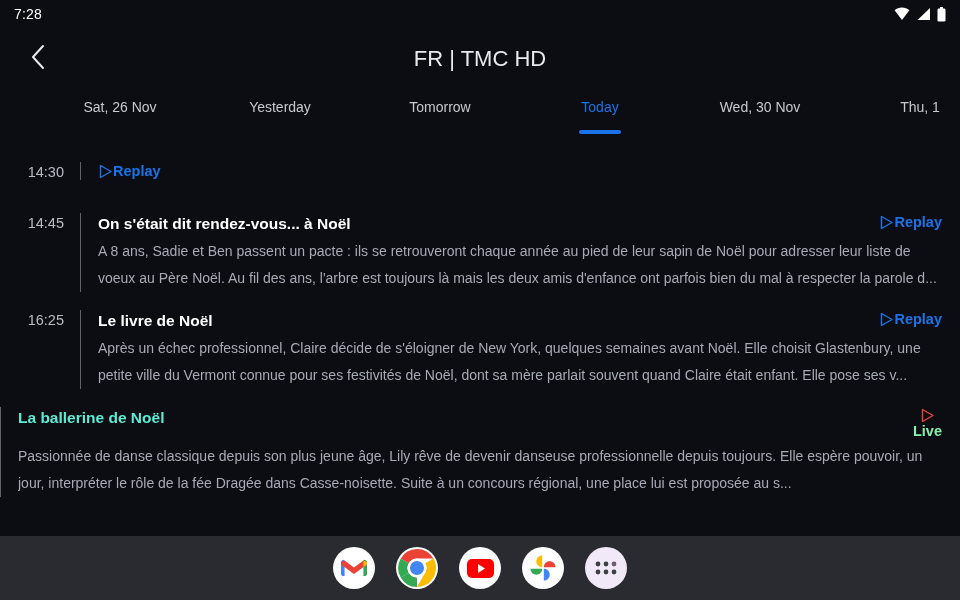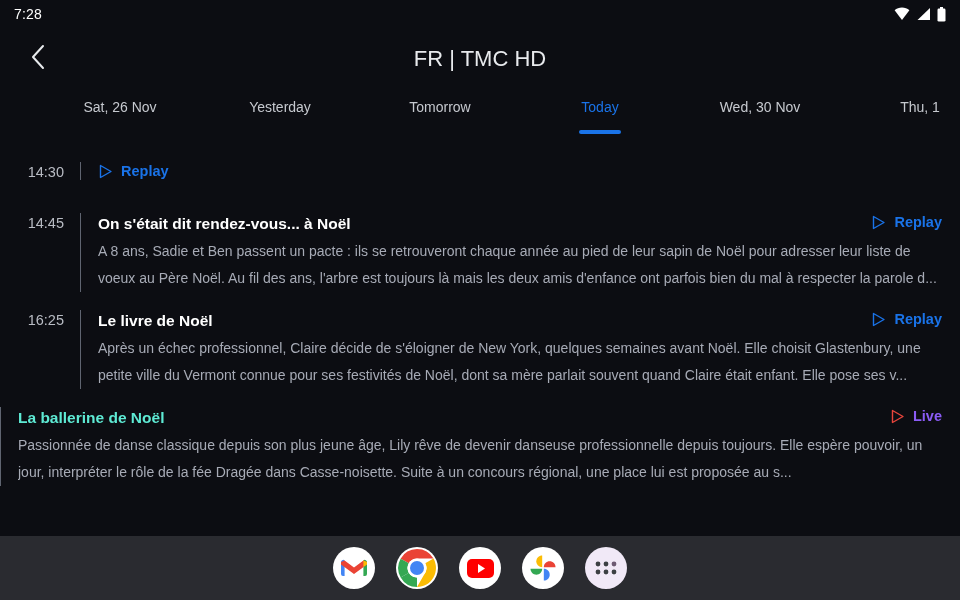--- a/index.html
+++ b/index.html
@@ -96,26 +96,26 @@
     gap:14px;
   }
   .prog-title {
     color:#ffffff; font-size:15.5px; font-weight:bold;
     line-height:20px; padding-top:1px;
     white-space:nowrap; overflow:hidden; text-overflow:ellipsis;
   }
   .progrow.live .prog-title { color:#5eead4; }
   .prog-action {
     flex:0 0 auto;
-    display:flex; align-items:center; gap:8px;
+    display:flex; align-items:center; gap:0;
     color:#1a73e8; font-size:14.5px; font-weight:bold;
     cursor:pointer;
     padding-top:1px;
   }
-  .prog-action.live { color:#8b5cf6; }
+  .prog-action.live { color:#86efac;flex-direction:column; }
   .prog-action svg { display:block; }
   .prog-desc {
     color:#a7abb6; font-size:14px; line-height:27px;
     margin-top:4px;
     overflow:hidden;
   }
 
   
   .dock {
     flex:0 0 64px; height:64px;

